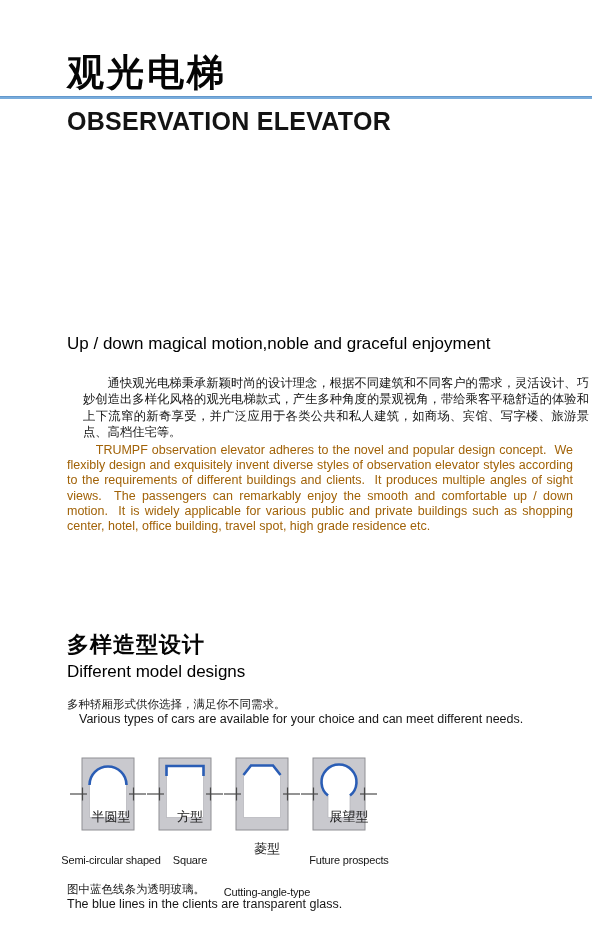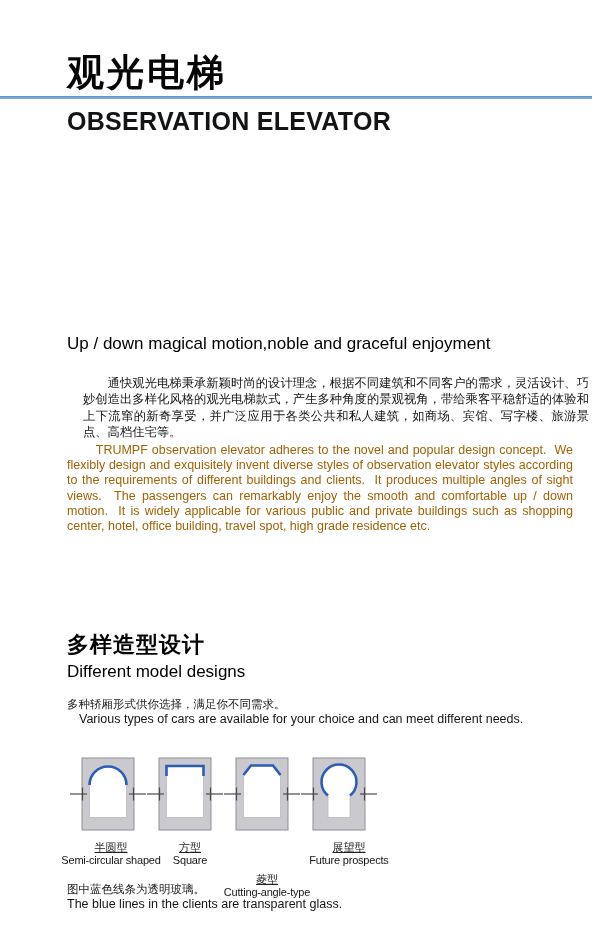--- a/index.html
+++ b/index.html
@@ -50,21 +50,21 @@
   .intro-en{left:67px;top:712px;font-size:12.5px;color:#151515;margin-left:12px;}
   .figure{top:757px;width:76px;height:78px;}
   .fig1{left:70px;}
   .fig2{left:146.5px;}
   .fig3{left:223.5px;}
   .fig4{left:301px;}
   .figlabel{
     transform:translateX(-50%);
     white-space:nowrap;text-align:center;
   }
-  .figlabel-cn{top:840px;font-size:11px;color:#222;text-decoration:underline;}
+  .figlabel-cn{top:808px;font-size:13px;color:#222;}
   .figlabel-en{top:854px;font-size:11px;letter-spacing:-0.2px;color:#151515;}
   .lc1{left:111px;} .lc2{left:190px;} .lc3{left:267px;margin-top:32px;} .lc4{left:349px;}
   .note-cn{left:67px;top:882px;font-size:11.5px;color:#202020;}
   .note-en{left:67px;top:897px;font-size:12.5px;color:#151515;}
 </style>
 </head>
 <body>
 
 <div class="page">
 

